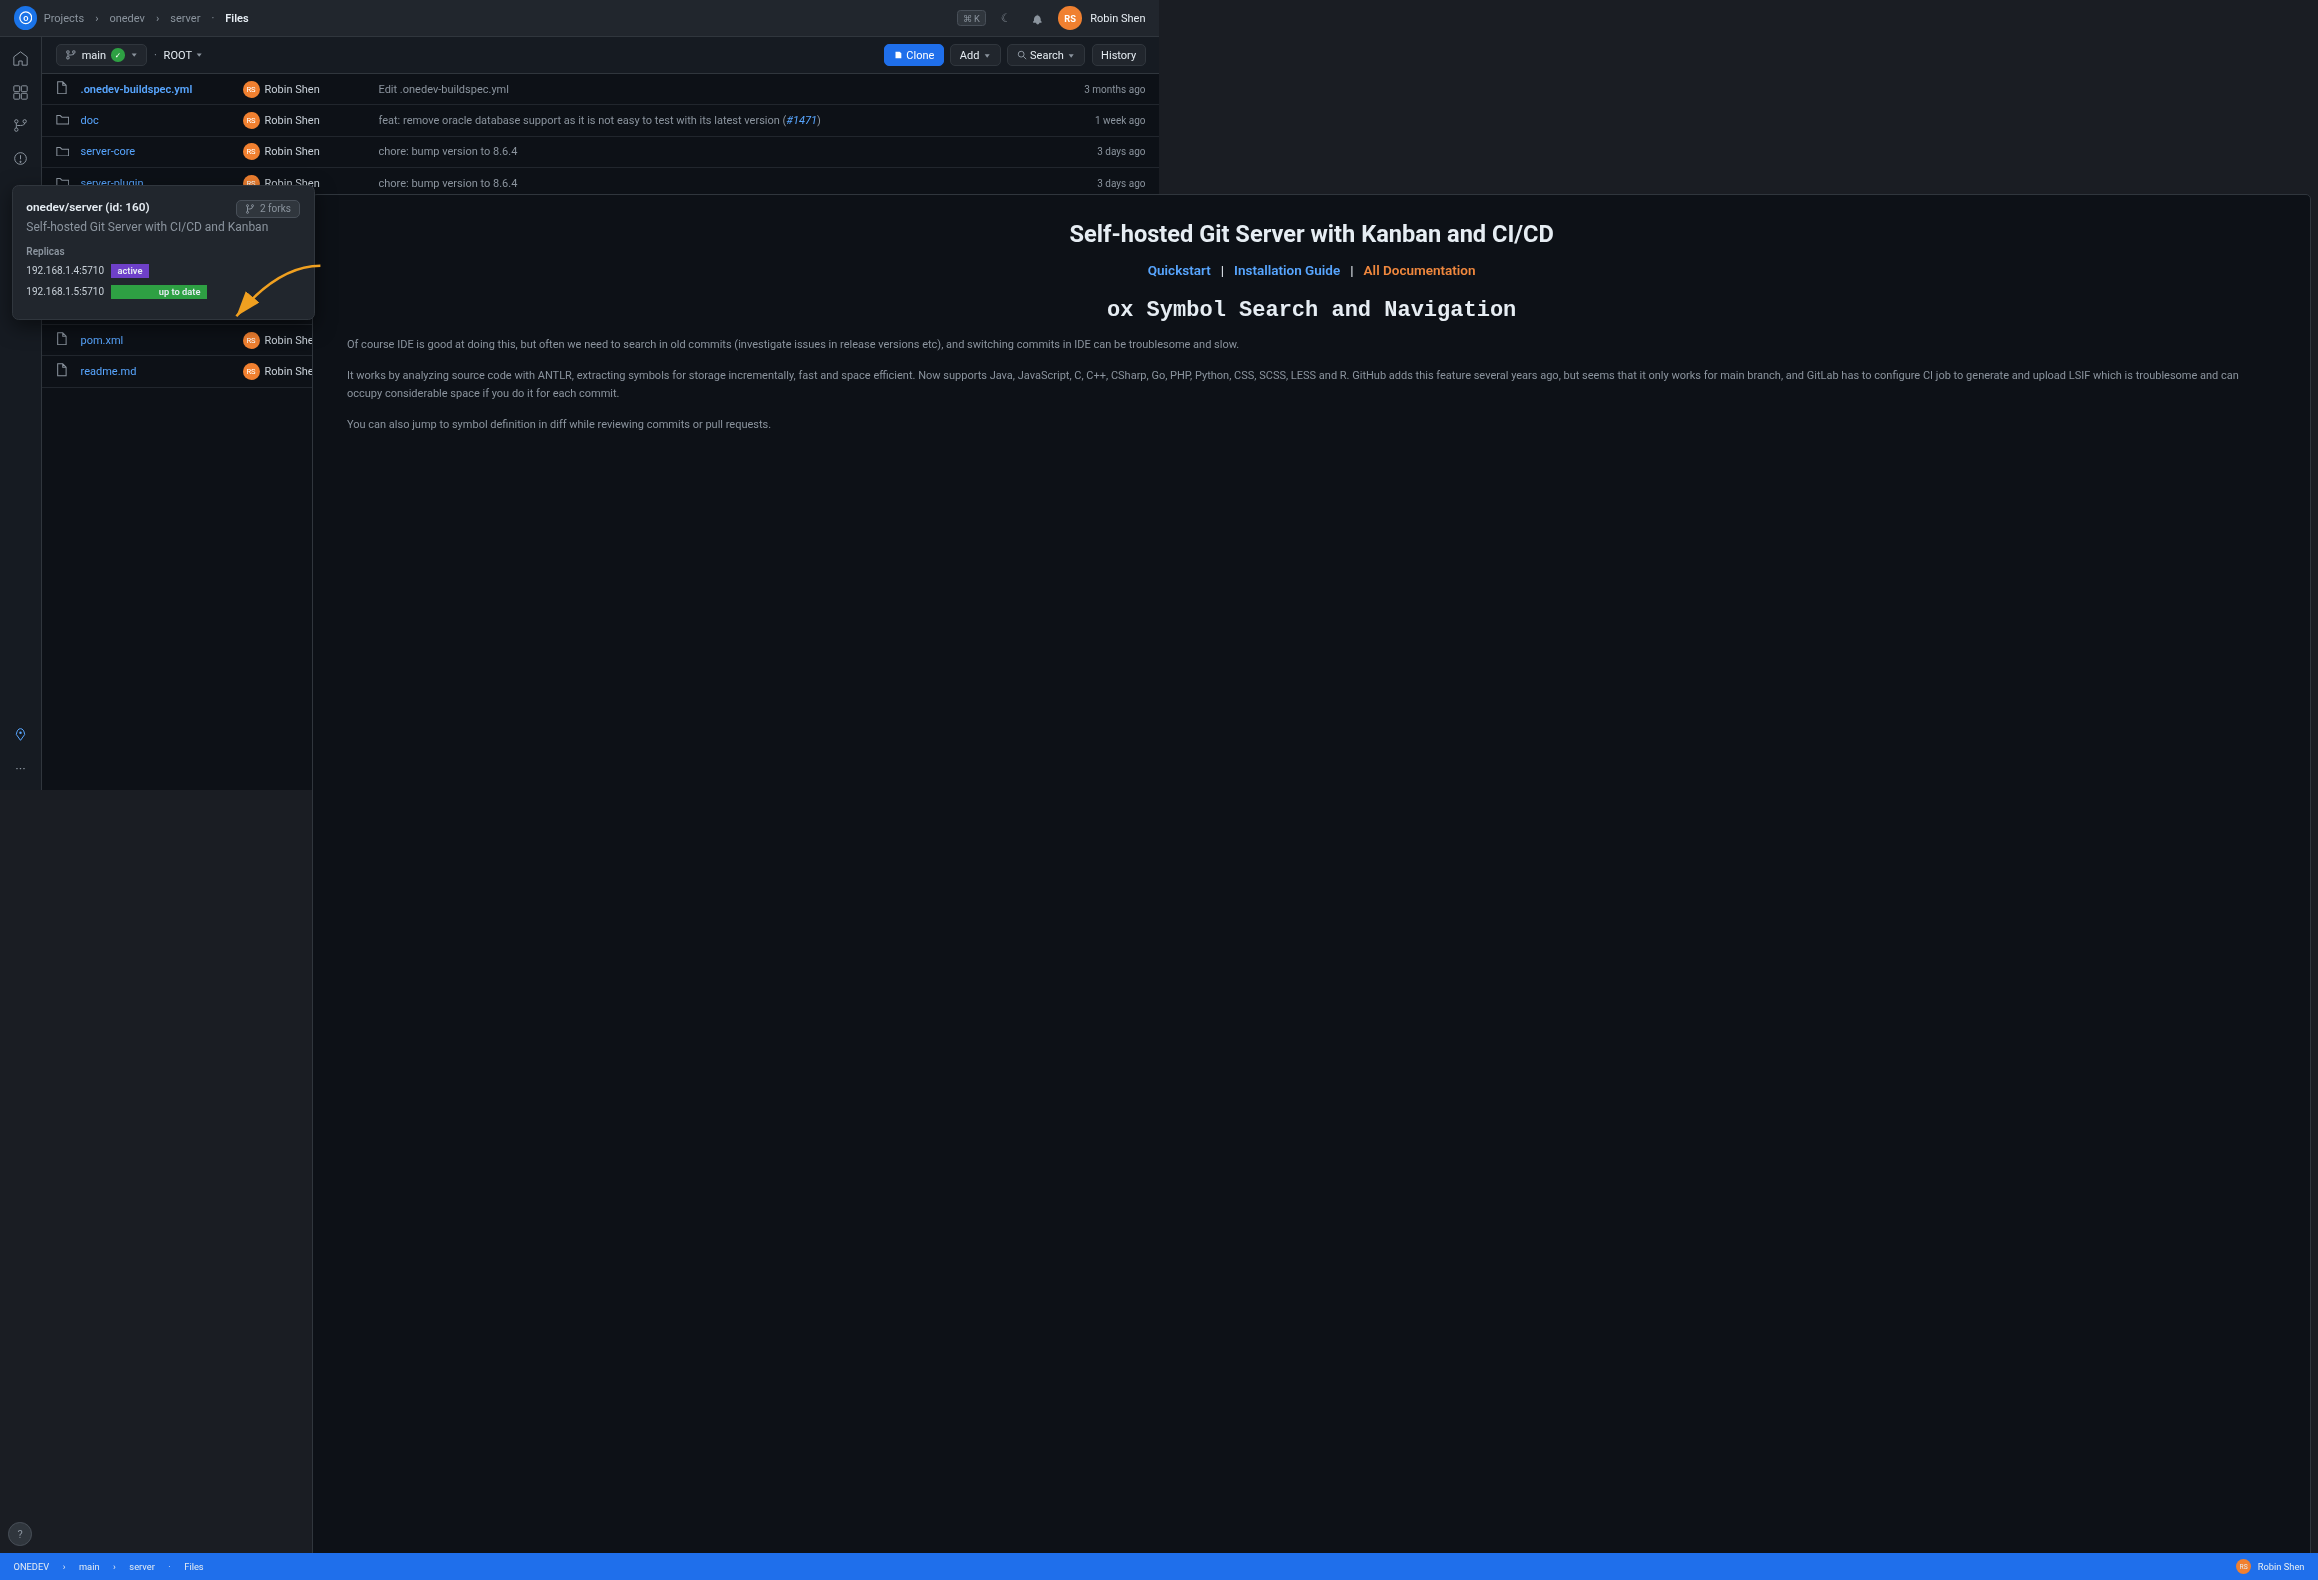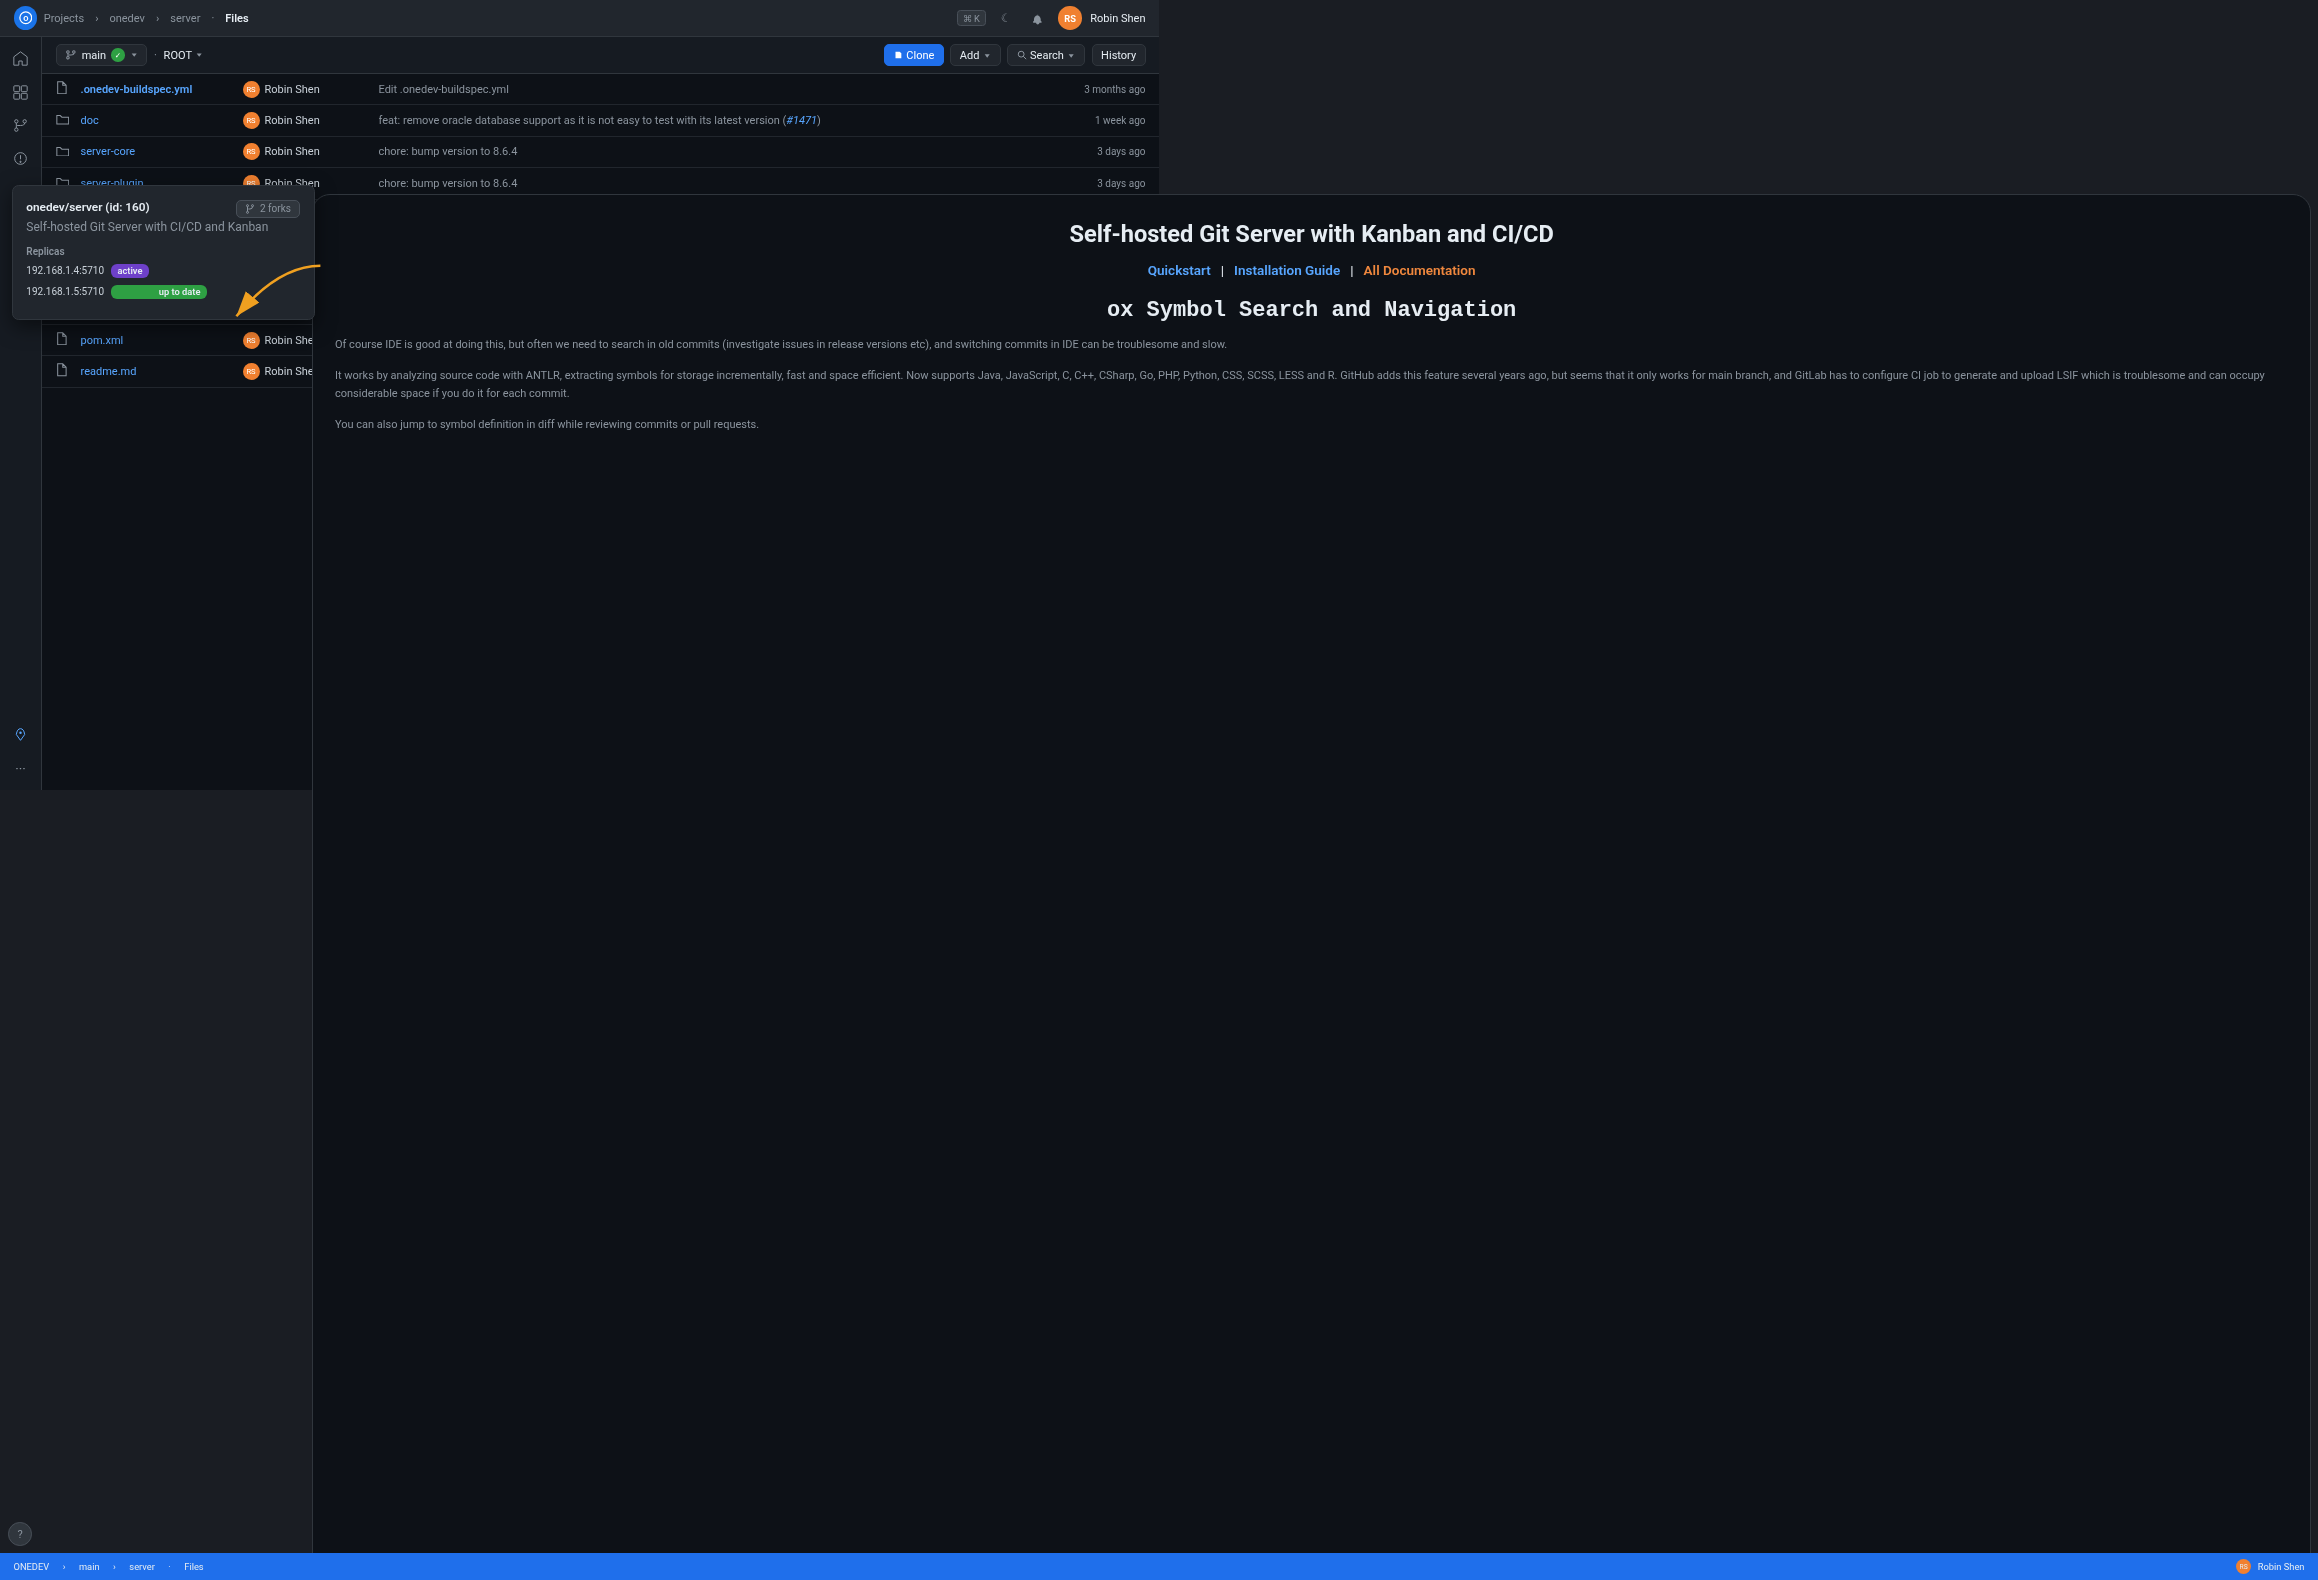--- a/index.html
+++ b/index.html
@@ -306,21 +306,21 @@
     .replica-row {
       display: flex;
       align-items: center;
       gap: 6.7px;
       margin-bottom: 6.7px;
       font-size: 10px;
       color: #c9d1d9;
     }
     .badge {
       padding: 1.7px 6.7px;
-      border-radius: 6px;
+      border-radius: 0;
       font-size: 9.3px;
       font-weight: 600;
     }
     .badge-active {
       background: #6e40c9;
       color: #e6edf3;
     }
     .badge-uptodate {
       background: #2ea043;
       color: #e6edf3;
@@ -339,24 +339,24 @@
     }
 
     
     .readme-panel {
       position: absolute;
       top: 194px;
       left: 312px;
       right: 6.7px;
       bottom: 0;
       background: #0d1117;
-      border-radius: 18px;
+      border-radius: 5px;
       border: 0.8px solid #30363d;
       overflow: hidden;
-      padding: 25px 22px;
+      padding: 25px 34px;
       z-index: 50;
     }
     .readme-title {
       font-size: 23.6px;
       font-weight: 700;
       color: #e6edf3;
       margin-bottom: 13.5px;
       text-align: center;
     }
     .readme-links {

